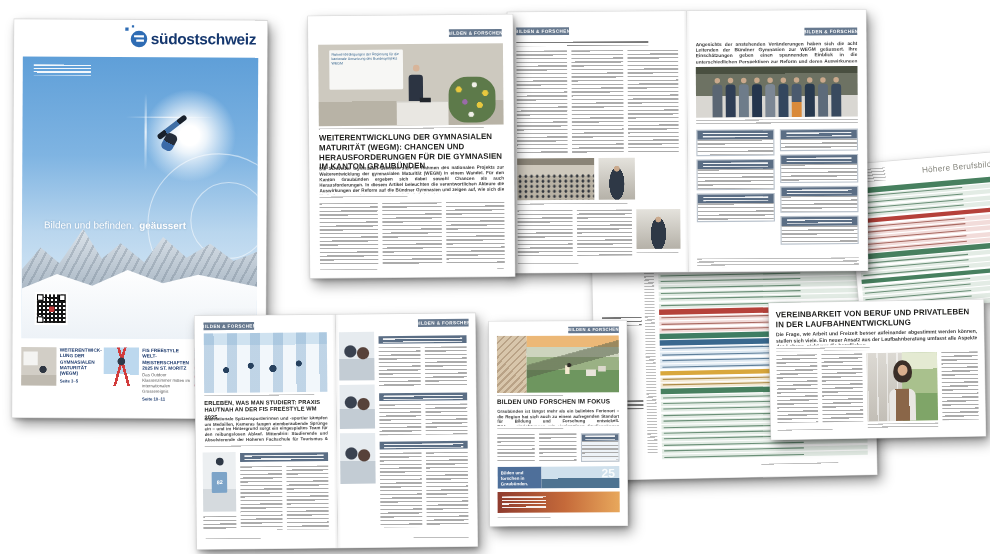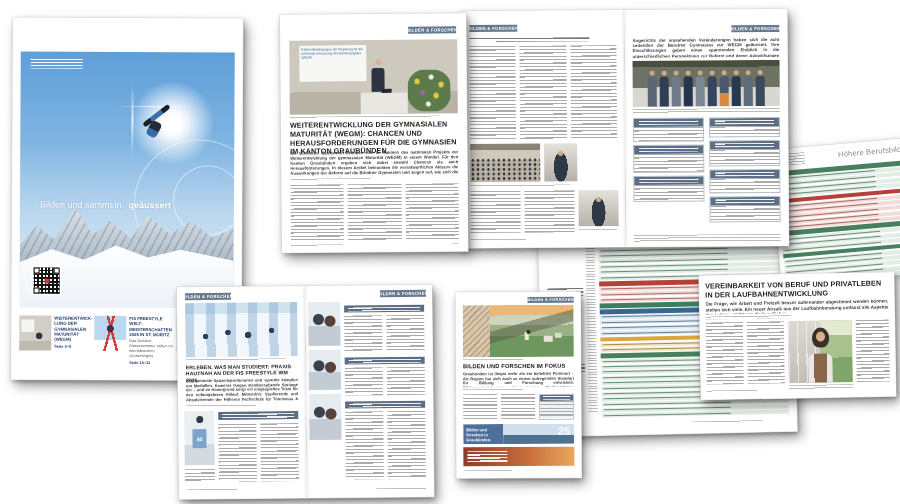--- a/index.html
+++ b/index.html
@@ -351,33 +351,39 @@
       <div class="vhair"></div>
       <div class="vface"></div>
       <div class="vtorso"></div>
     </div>
     <div class="abs sk" style="left:156px;top:47px;width:33px;height:62px"></div>
     <div class="cap sk-c" style="left:88px;top:111px;width:64px;height:5px"></div>
     <div class="pfoot sk-c" style="left:6px;top:115px;width:50px"></div>
   </div>
 
   <div class="page" style="left:12px;top:18px;width:230px;height:362px;transform:rotate(.3deg)">
+    <div class="so-logo" style="right:10px;top:9px">
+      <span class="so-mark"></span>
+      <span class="so-dots" style="right:116px;top:-2px"></span>
+      <span class="so-dots" style="right:111px;top:-4px;width:2.2px;height:2.2px"></span>
+      <span class="so-text">südostschweiz</span>
+    </div>
     <div class="cover-img" style="left:8px;top:34px;width:214px;height:256px">
       <div class="abs sk-w" style="left:10px;top:7px;width:52px;height:10px"></div>
       <div class="sun"></div>
       <div class="flare" style="left:44%;top:21%;width:80px;height:1.4px"></div>
       <div class="flare" style="left:52%;top:13%;width:1.4px;height:70px;background:linear-gradient(180deg,transparent,rgba(255,255,255,.8),transparent)"></div>
       <div class="arc" style="right:-14%;top:34%;width:130px;height:130px"></div>
       <div class="arc" style="right:-4%;top:44%;width:70px;height:70px"></div>
       <div class="board" style="left:56%;top:24%"></div>
       <div class="bbody" style="left:60%;top:27%"></div>
       <div class="mt-far"></div>
       <div class="mt-snow"></div>
       <div class="tagline" style="left:20px;top:58%;font-size:9px">
-        <span>Bilden und sammeln.</span>
+        <span>Bilden und befinden.</span>
         <b style="margin-left:2px">geäussert</b>
       </div>
       <div class="qr" style="left:12px;bottom:12px;width:30px;height:30px">
         <div class="qr-in">
           <div class="qr-eye" style="left:0;top:0"></div>
           <div class="qr-eye" style="right:0;top:0"></div>
           <div class="qr-eye" style="left:0;bottom:0"></div>
           <div class="qr-dot"></div>
         </div>
       </div>
@@ -447,21 +453,21 @@
     <div class="abs sbar" style="left:167px;top:116px;width:80px;height:7px">
       <div class="sk-w" style="height:100%"></div>
     </div>
     <div class="abs cols" style="left:167px;top:126px;width:80px;height:68px">
       <div class="sk"></div>
       <div class="sk"></div>
     </div>
     <div class="pfoot sk-c" style="left:197px;top:203px;width:50px"></div>
   </div>
 
-  <div class="page" style="left:456px;top:292px;width:125px;height:186px;transform:rotate(-.3deg)">
+  <div class="page" style="left:445px;top:292px;width:125px;height:186px;transform:rotate(-.3deg)">
     <div class="badge" style="left:72px;top:5px;width:46px;height:6px;font-size:3.8px">
       <span>BILDEN &amp; FORSCHEN</span>
     </div>
     <div class="ph" style="left:7px;top:13px;width:111px;height:52px">
       <div class="sgraf"></div>
       <div class="alp"></div>
     </div>
     <div class="cap sk-c" style="left:7px;top:67px;width:60px"></div>
     <div class="abs hl" style="left:7px;top:71px;width:111px;font-size:5.8px;line-height:1.2">BILDEN UND FORSCHEN IM FOKUS</div>
     <div class="abs lede" style="left:7px;top:80px;width:111px;height:15px;font-size:4px;line-height:1.18">Graubünden ist längst mehr als ein beliebtes Ferienort – die Region hat sich auch zu einem aufregenden Standort für Bildung und Forschung entwickelt. Bildungseinrichtungen mit einzigartigen Studiengängen sowie international renommierte Forschungsinstitute haben hier ihren Platz gefunden.</div>

